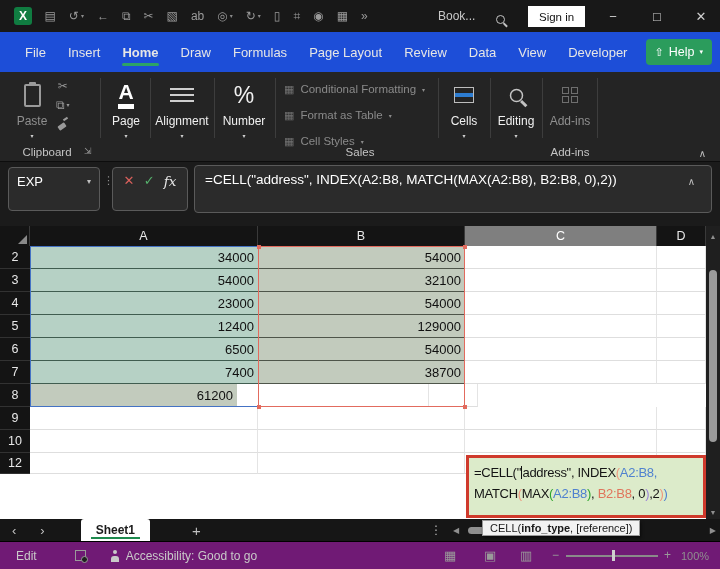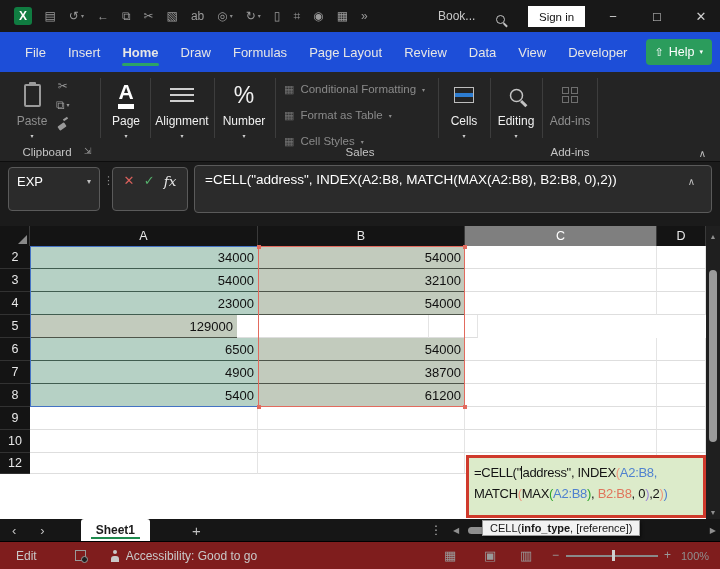--- a/index.html
+++ b/index.html
@@ -135,21 +135,21 @@
   .sheettab{background:#fff;color:#1c1c1c;font-size:12px;font-weight:bold;height:22px;display:flex;
             align-items:center;padding:0 15px;margin-left:24px;position:relative;border-radius:3px 3px 0 0;}
   .sheettab::after{content:"";position:absolute;left:10px;right:10px;bottom:2px;height:2px;background:#1d8a4e;}
   .addsheet{color:#c0c0c0;font-size:15px;margin-left:42px;}
   .tdots{position:absolute;left:430px;color:#b5b5b5;font-size:12px;}
   .hs-left{position:absolute;left:453px;color:#8f8f8f;font-size:8px;top:7px;}
   .hs-right{position:absolute;right:4px;color:#8f8f8f;font-size:8px;top:7px;}
   .hthumb{position:absolute;left:468px;top:8px;width:172px;height:7px;background:#8f8f8f;border-radius:4px;}
 
   
-  .statusbar{position:absolute;top:541px;left:0;right:0;height:28px;background:#7f1d1d;border-top:1px solid #000;
+  .statusbar{position:absolute;top:541px;left:0;right:0;height:28px;background:#701a75;border-top:1px solid #000;
              display:flex;align-items:center;color:#c9c9c9;font-size:12px;}
   .sb-mode{margin-left:16px;}
   .macro-ic{width:11px;height:11px;border:1px solid #9a9a9a;position:relative;margin-left:38px;}
   .macro-ic::after{content:"";position:absolute;right:-3px;bottom:-3px;width:5px;height:5px;border:1px solid #9a9a9a;
                    border-radius:50%;background:#1f1f1f;}
   .person{position:relative;width:10px;height:12px;margin-left:24px;}
   .person::before{content:"";position:absolute;top:0;left:3px;width:4px;height:4px;border-radius:50%;background:#c9c9c9;}
   .person::after{content:"";position:absolute;bottom:0;left:1px;width:8px;height:6px;border-radius:3px 3px 0 0;background:#c9c9c9;}
   .sb-acc{margin-left:6px;}
   .sb-view{position:absolute;color:#9a9a9a;font-size:13px;top:6px;}
@@ -392,41 +392,41 @@
         </div>
         <div class="g-row" style="height: 23px;">
           <div class="g-rowhdr">4</div>
           <div class="g-cell fill-a num" style="width: 228px;">23000</div>
           <div class="g-cell fill-b num" style="width: 207px;">54000</div>
           <div class="g-cell plain" style="width: 192px;"></div>
           <div class="g-cell plain" style="width: 49px;"></div>
         </div>
         <div class="g-row" style="height: 23px;">
           <div class="g-rowhdr">5</div>
+          <div class="g-cell fill-a num" style="width: 228px;">12400</div>
           <div class="g-cell fill-b num" style="width: 207px;">129000</div>
           <div class="g-cell plain" style="width: 192px;"></div>
           <div class="g-cell plain" style="width: 49px;"></div>
         </div>
         <div class="g-row" style="height: 23px;">
           <div class="g-rowhdr">6</div>
           <div class="g-cell fill-a num" style="width: 228px;">6500</div>
           <div class="g-cell fill-b num" style="width: 207px;">54000</div>
           <div class="g-cell plain" style="width: 192px;"></div>
           <div class="g-cell plain" style="width: 49px;"></div>
         </div>
         <div class="g-row" style="height: 23px;">
           <div class="g-rowhdr">7</div>
-          <div class="g-cell fill-a num" style="width: 228px;">4900</div>
+          <div class="g-cell fill-a num" style="width: 228px;">7400</div>
           <div class="g-cell fill-b num" style="width: 207px;">38700</div>
           <div class="g-cell plain" style="width: 192px;"></div>
           <div class="g-cell plain" style="width: 49px;"></div>
         </div>
         <div class="g-row" style="height: 23px;">
           <div class="g-rowhdr">8</div>
-          <div class="g-cell fill-a num" style="width: 228px;">5400</div>
           <div class="g-cell fill-b num" style="width: 207px;">61200</div>
           <div class="g-cell plain" style="width: 192px;"></div>
           <div class="g-cell plain" style="width: 49px;"></div>
         </div>
         <div class="g-row" style="height: 23px;">
           <div class="g-rowhdr">9</div>
           <div class="g-cell plain" style="width: 228px;"></div>
           <div class="g-cell plain" style="width: 207px;"></div>
           <div class="g-cell plain" style="width: 192px;"></div>
           <div class="g-cell plain" style="width: 49px;"></div>

